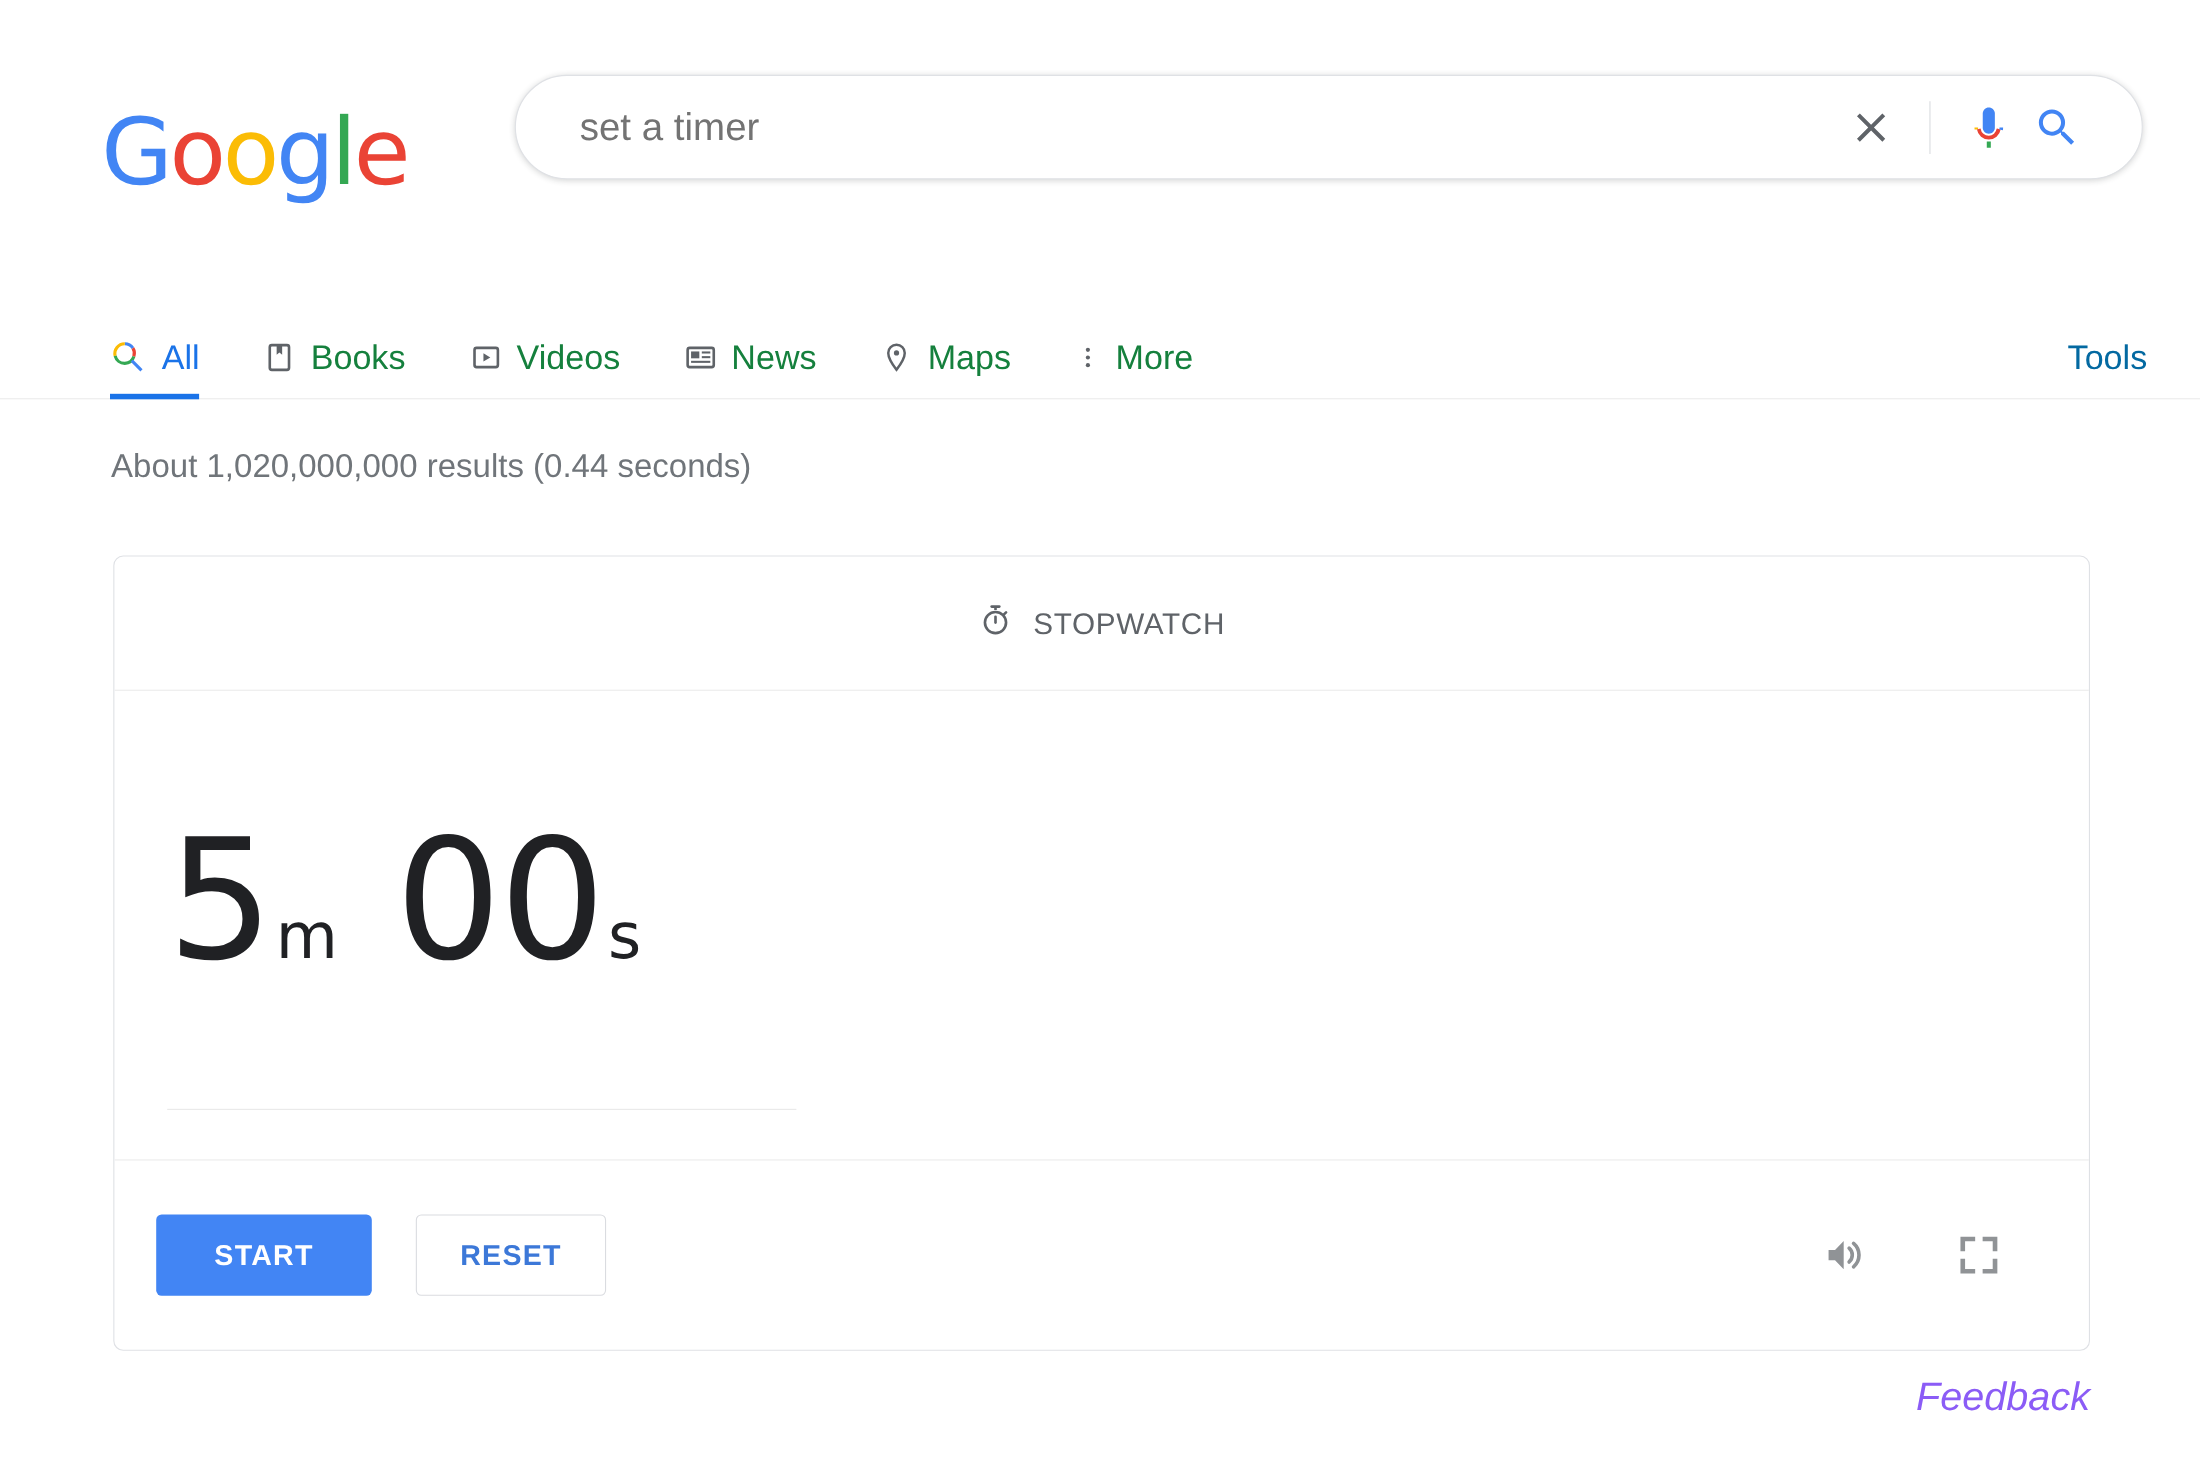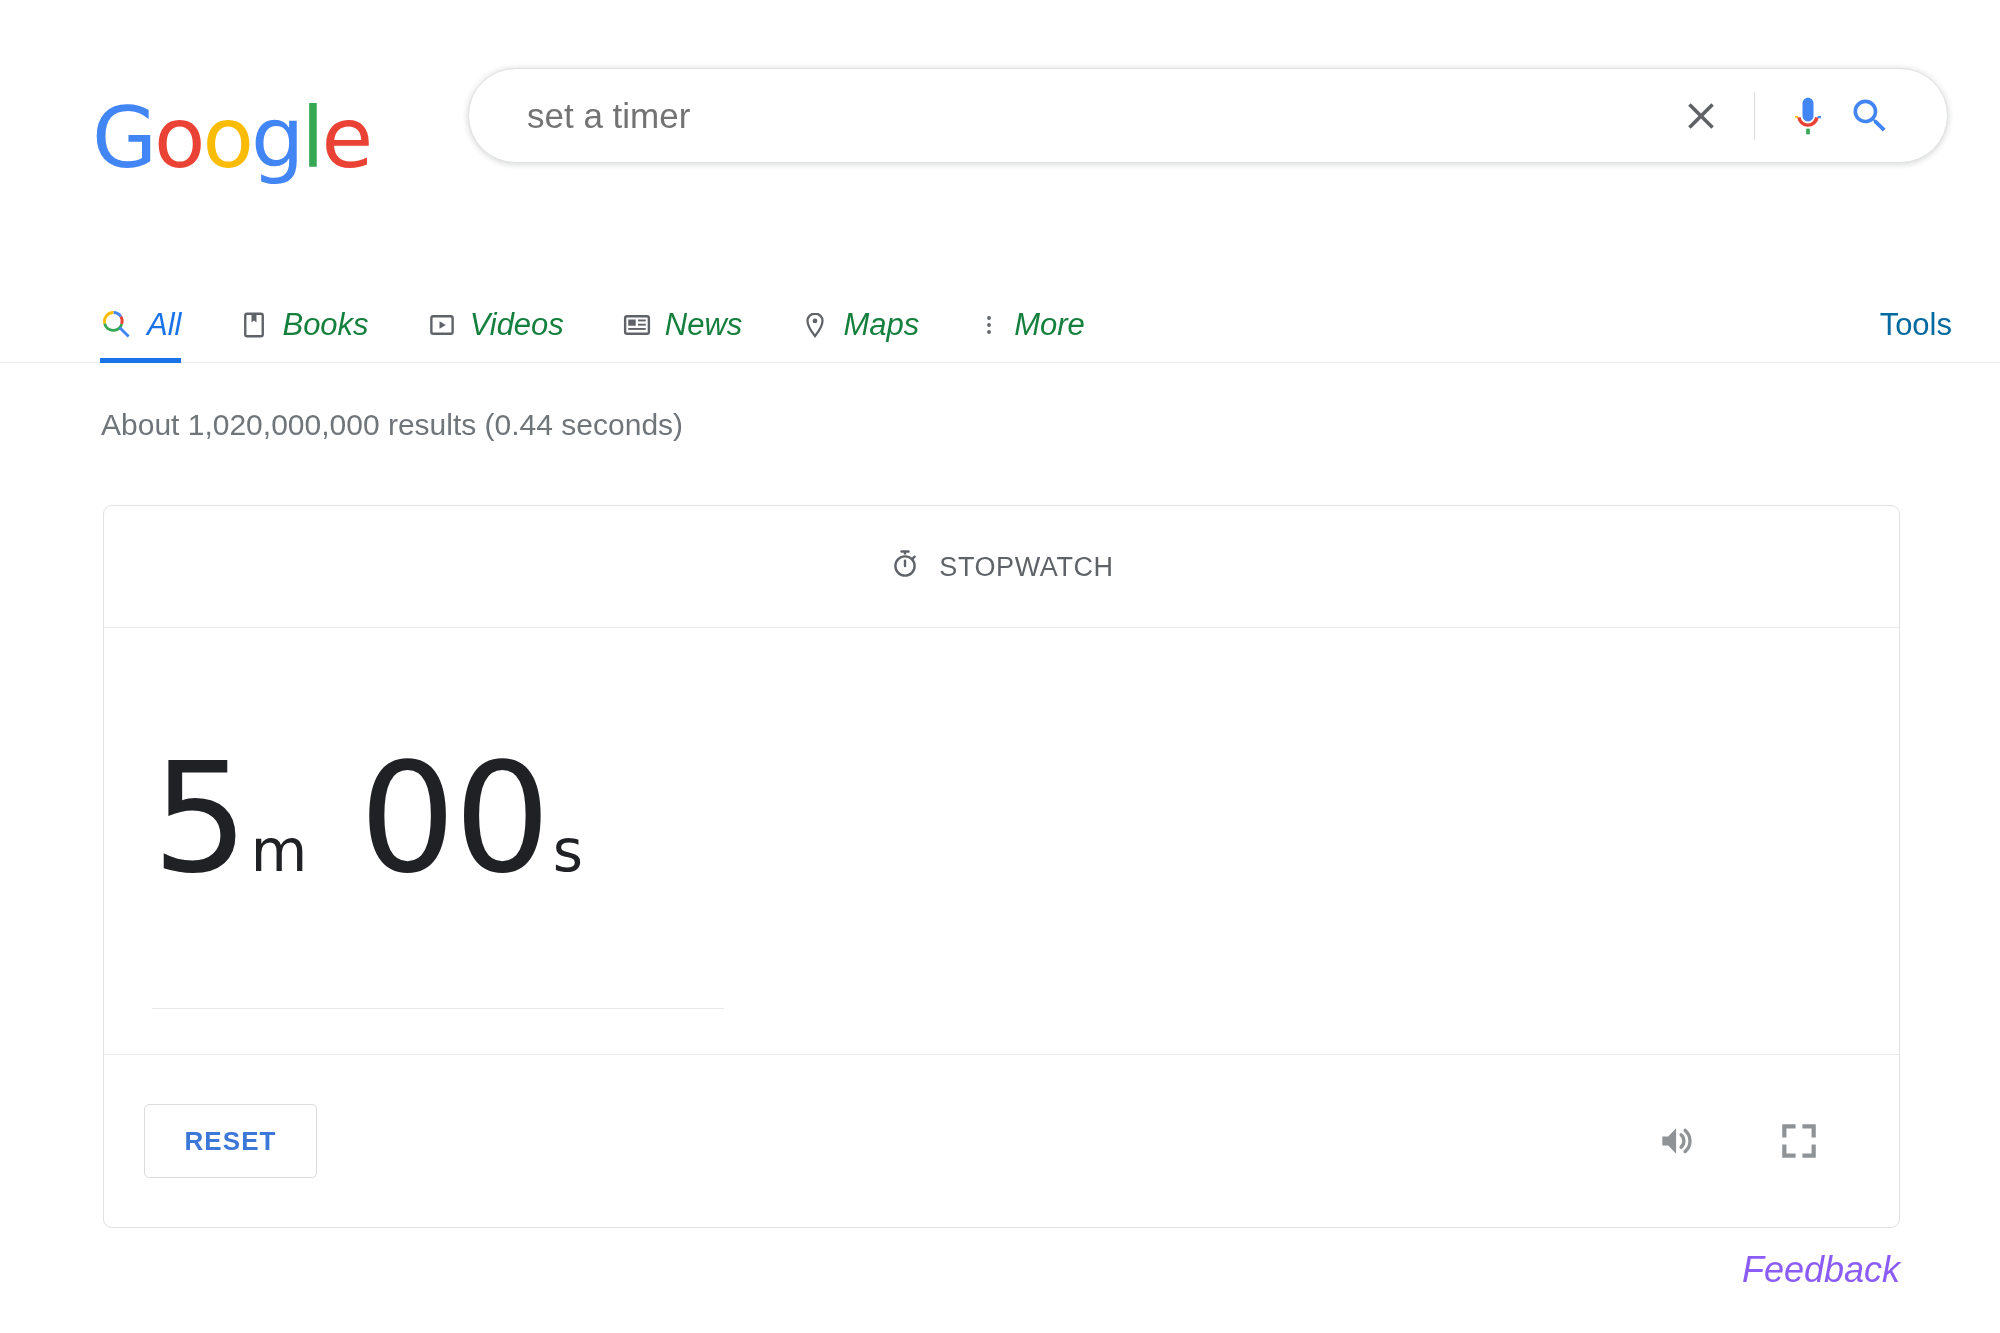--- a/index.html
+++ b/index.html
@@ -57,21 +57,21 @@
   .navbar {
     position: absolute; left: 0; top: 282px;
     width: 2000px; height: 82px;
   }
   .nav-line {
     position: absolute; left: 0; top: 80px;
     width: 2000px; height: 1px; background: #ebebeb;
   }
   .nav-items {
     position: absolute; left: 100px; top: 0;
-    display: flex; align-items: center; gap: 0; font-style: italic;
+    display: flex; align-items: center; gap: 0;
   }
   .nav-item {
     display: flex; align-items: center; gap: 13px;
     margin-right: 58px;
     height: 81px;
     color: #15803d; font-size: 31px;
     cursor: pointer; position: relative;
     padding-top: 4px;
   }
   .nav-item.active { color: #1a73e8; }
@@ -304,20 +304,21 @@
         <span class="tnum">5</span>
         <span class="tunit">m</span>
         <span class="tgap"></span>
         <span class="tnum">00</span>
         <span class="tunit">s</span>
       </div>
       <div class="timer-underline"></div>
     </div>
 
     <div class="card-footer">
+      <div class="btn btn-start">START</div>
       <div class="btn btn-reset">RESET</div>
       <div class="footer-icons">
         <div class="fi">
           <svg width="44" height="44" viewBox="0 0 24 24">
             <path d="M4 9.5v5h3.2L11.5 19V5L7.2 9.5z" fill="#909396"></path>
             <path d="M14.2 8.6a4.5 4.5 0 0 1 0 6.8" fill="none" stroke="#909396" stroke-width="1.8" stroke-linecap="round"></path>
             <path d="M16.4 6.2a7.6 7.6 0 0 1 0 11.6" fill="none" stroke="#909396" stroke-width="1.8" stroke-linecap="round"></path>
           </svg>
         </div>
         <div class="fi">

